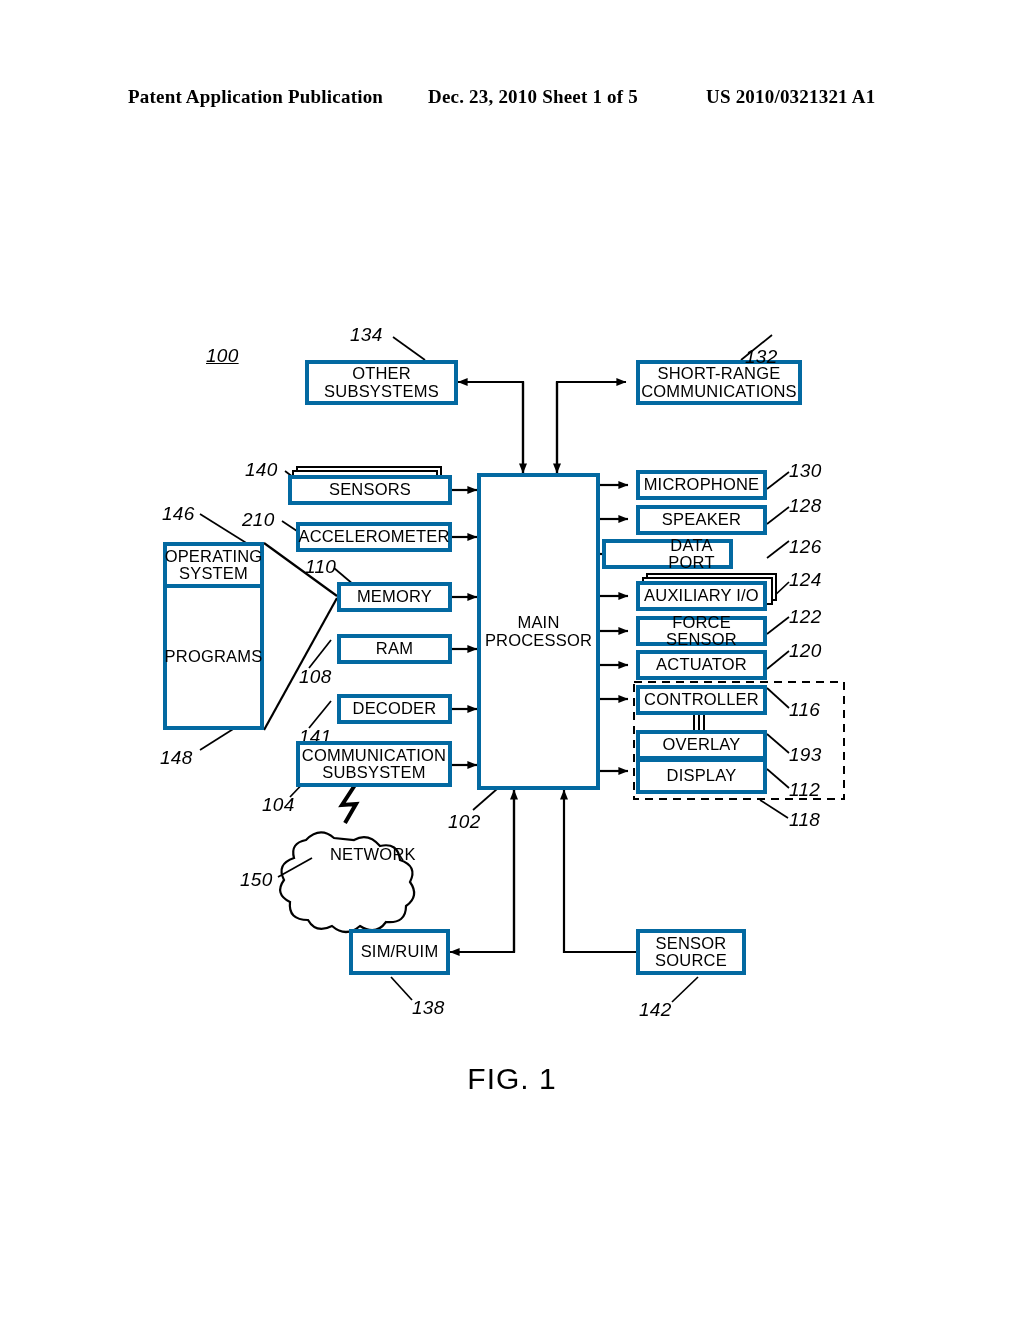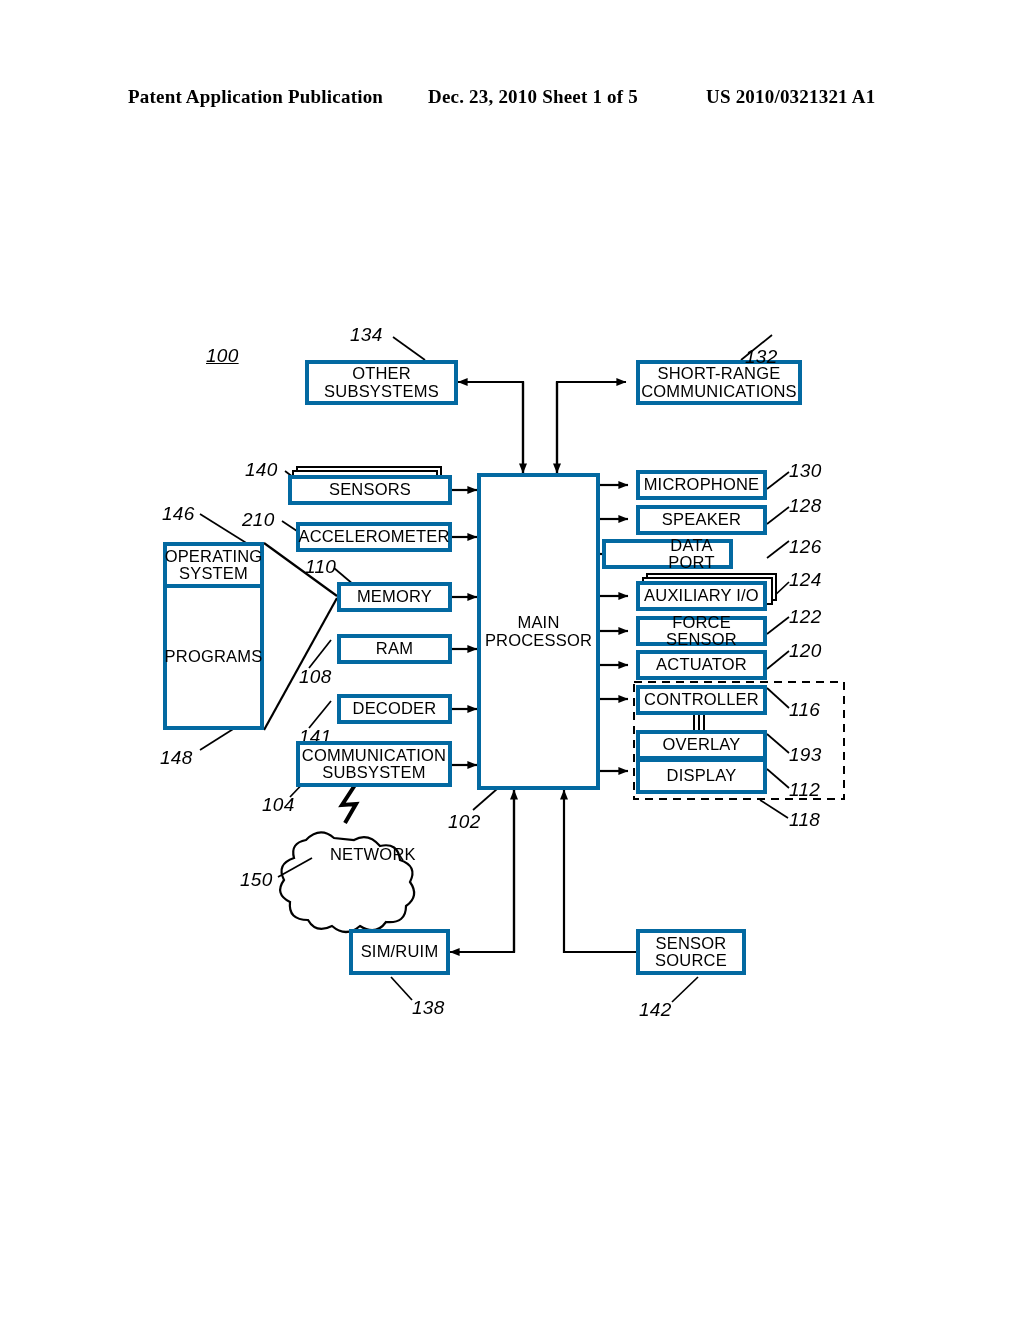--- a/index.html
+++ b/index.html
@@ -279,13 +279,14 @@
   </div>
   <div class="ref" style="left:789px;top:744px;">193</div>
 
   <div class="bx" style="left:636px;top:758px;width:131px;height:36px;">
     <span>DISPLAY</span>
   </div>
   <div class="ref" style="left:789px;top:779px;">112</div>
 
   <div class="ref" style="left:789px;top:809px;">118</div>
 
+  <div id="figlabel">FIG. 1</div>
 </div>
 
 </body></html>

